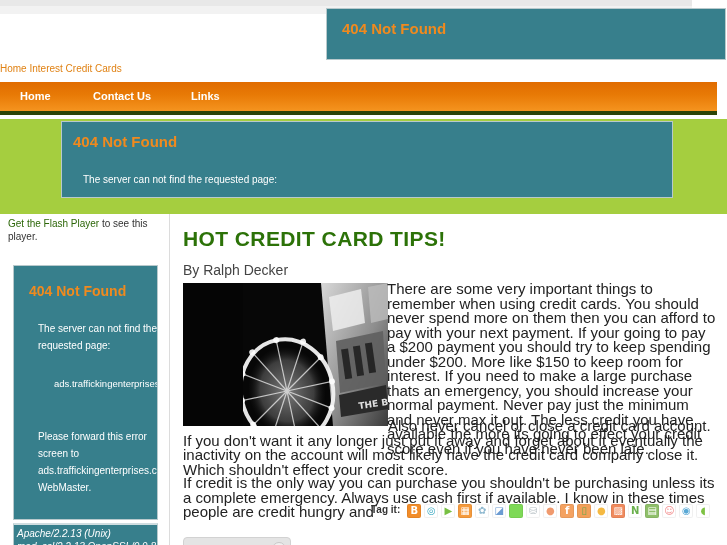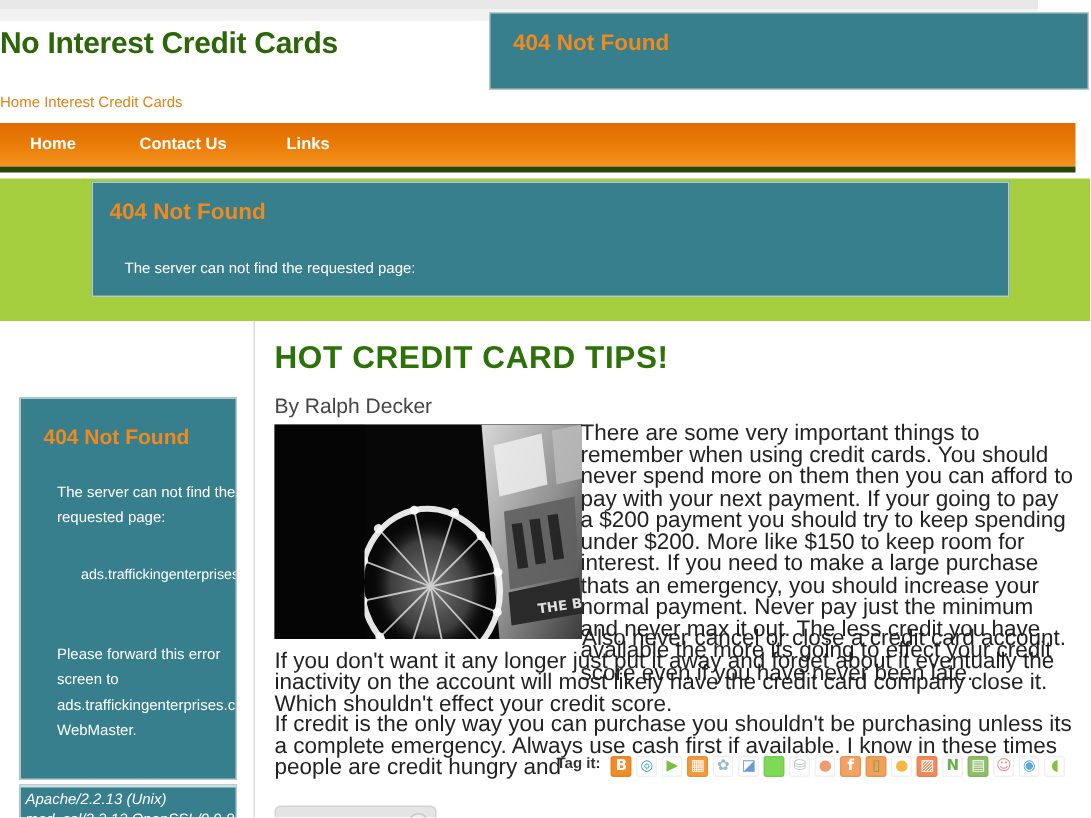--- a/index.html
+++ b/index.html
@@ -383,21 +383,20 @@
 </head>
 <body>
 
 <div class="page">
 
   <div class="header-band">
     <div class="header-stripe-top"></div>
     <div class="header-stripe-two"></div>
     <div class="right-gutter"></div>
 
-    <div class="site-title">No Interest Credit Cards</div>
     <div class="site-tagline">Home Interest Credit Cards</div>
 
     <div class="header-error-box">
       <div class="err-title">404 Not Found</div>
     </div>
   </div>
 
   <div class="navbar">
     <div class="nav-item i0">Home</div>
     <div class="nav-item i1">Contact Us</div>
@@ -407,20 +406,21 @@
   <div class="green-band"></div>
   <div class="band-error-box">
     <div class="err-title">404 Not Found</div>
     <div class="err-line">The server can not find the requested page:</div>
   </div>
 
   <div class="content">
 
     <div class="sidebar">
 
+      <div class="flash-note"><a>Get the Flash Player</a><span> to see this player.</span></div>
 
       <div class="side-error-box">
         <div class="err-title">404 Not Found</div>
         <div class="err-body">The server can not find the requested page:</div>
         <div class="err-url">ads.traffickingenterprises.com/ads.php?what=zone:19&amp;n=ab33772b&amp;zoneid=19&amp;block=1&amp;blockcampaign=1 (port 80)</div>
         <div class="err-fwd">Please forward this error screen to ads.traffickingenterprises.com's WebMaster.</div>
       </div>
 
       <div class="side-apache">
         <div class="apache-text">Apache/2.2.13 (Unix) mod_ssl/2.2.13 OpenSSL/0.9.8e-fips-rhel5 mod_auth_passthrough/2.1 mod_bwlimited/1.4 FrontPage/5.0.2.2635 Server at ads.traffickingenterprises.com Port 80</div>

